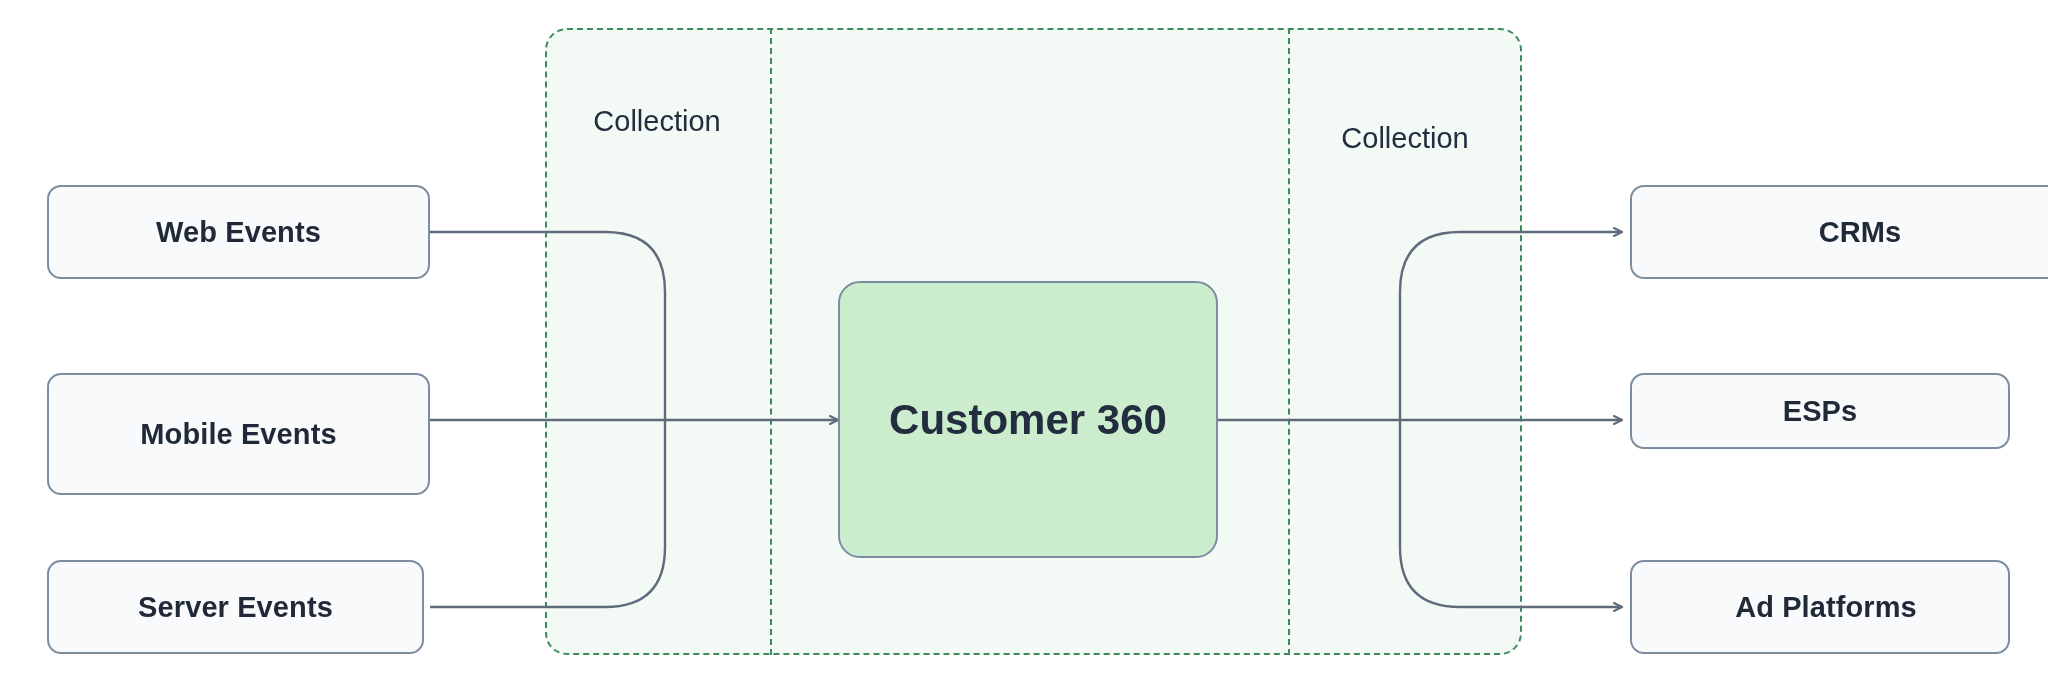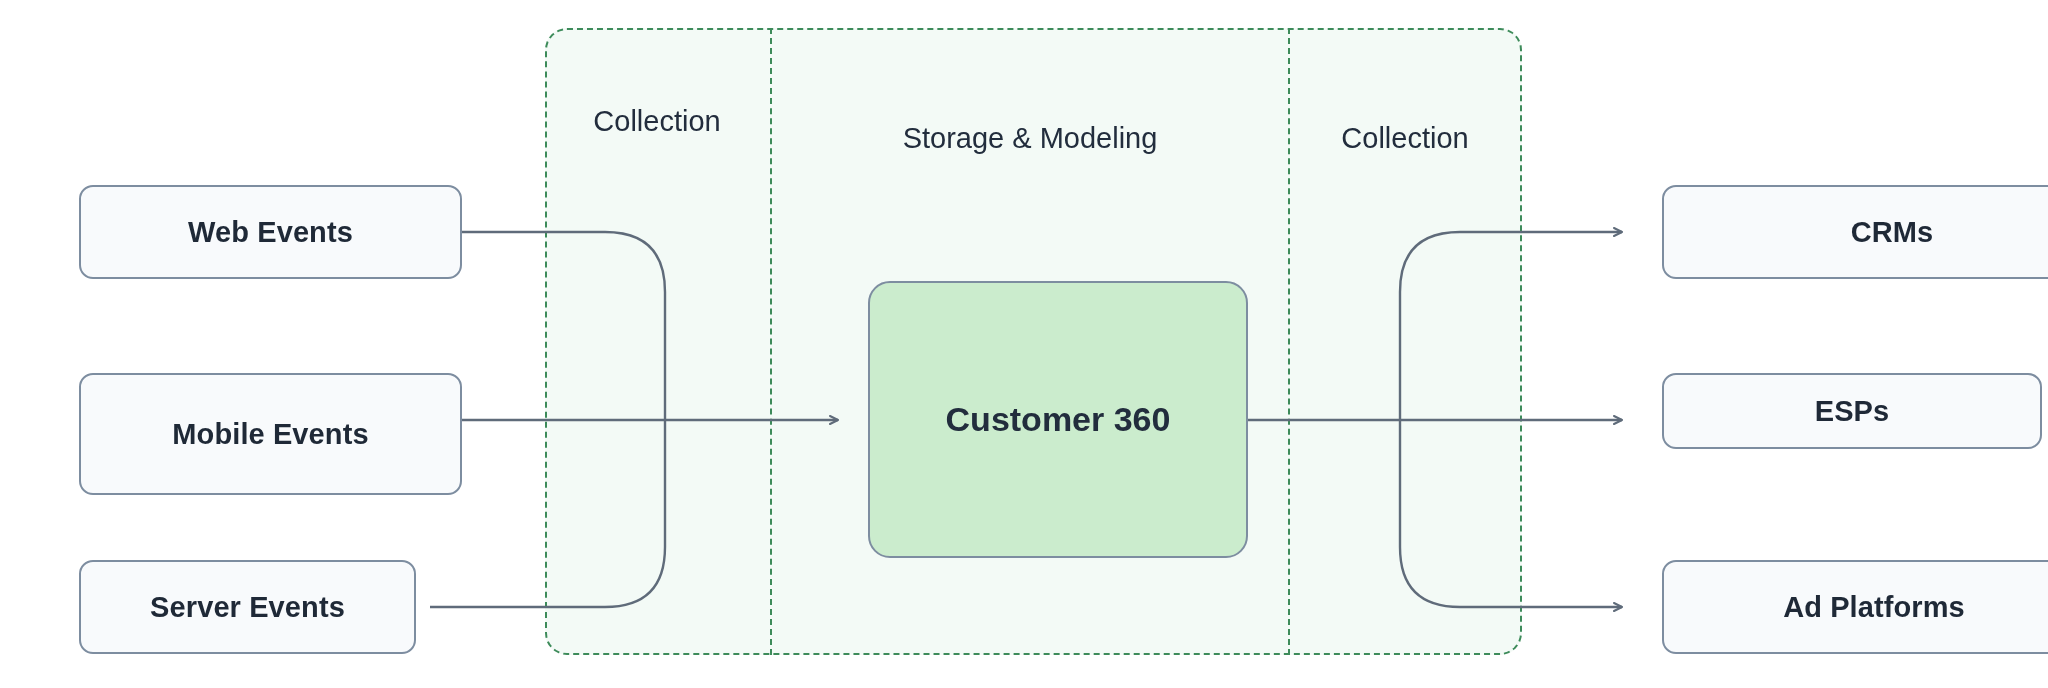--- a/index.html
+++ b/index.html
@@ -36,30 +36,28 @@
     text-align: center;
   }
   .io-node {
     background: #f8fafc;
     border: 2px solid #7d8da0;
     border-radius: 14px;
     color: #1f2937;
     font-size: 29px;
     font-weight: bold;
     letter-spacing: 0.1px;
-    margin-left: 32px;
   }
   .core-node {
     background: #cbeccd;
     border: 2px solid #7d8da0;
     border-radius: 22px;
     color: #222d3d;
-    font-size: 34px;
+    font-size: 42px;
     font-weight: bold;
-    margin-left: 30px;
   }
   .lane-group {
     position: absolute;
     box-sizing: border-box;
     border: 2.5px dashed #3d8b5a;
     background: #f3faf6;
     border-radius: 22px;
   }
   .lane-divider {
     position: absolute;
@@ -83,21 +81,20 @@
 <div id="canvas">
 
   <div class="lane-group" style="left:545px; top:28px; width:977px; height:627px;"></div>
 
   <div class="lane-divider" style="left:770px; top:28px; height:627px;"></div>
 
   <div class="lane-divider" style="left:1288px; top:28px; height:627px;"></div>
 
   <div class="lane-label" style="left:657px; top:105px;">Collection</div>
 
-  <div class="lane-label" style="left:1030px; top:122px;">Storage &amp; Modeling</div>
 
   <div class="lane-label" style="left:1405px; top:122px;">Collection</div>
 
   <svg id="edge-layer" viewBox="0 0 2048 688">
     <defs>
       <marker id="arrow" markerWidth="12" markerHeight="12" refX="9" refY="5" orient="auto" markerUnits="userSpaceOnUse">
         <path d="M 1 1 L 9 5 L 1 9" fill="none" stroke="#5f6b7a" stroke-width="2" stroke-linecap="round" stroke-linejoin="round"></path>
       </marker>
     </defs>
 
@@ -120,33 +117,33 @@
   </svg>
 
   <div class="node io-node" style="left:47px; top:185px; width:383px; height:94px;">
     <span>Web Events</span>
   </div>
 
   <div class="node io-node" style="left:47px; top:373px; width:383px; height:122px;">
     <span>Mobile Events</span>
   </div>
 
-  <div class="node io-node" style="left:47px; top:560px; width:337px; height:94px;">
+  <div class="node io-node" style="left:47px; top:560px; width:377px; height:94px;">
     <span>Server Events</span>
   </div>
 
   <div class="node core-node" style="left:838px; top:281px; width:380px; height:277px;">
     <span>Customer 360</span>
   </div>
 
   <div class="node io-node" style="left:1630px; top:185px; width:460px; height:94px;">
     <span>CRMs</span>
   </div>
 
   <div class="node io-node" style="left:1630px; top:373px; width:380px; height:76px;">
     <span>ESPs</span>
   </div>
 
-  <div class="node io-node" style="left:1630px; top:560px; width:412px; height:94px;padding-left:12px;">
+  <div class="node io-node" style="left:1630px; top:560px; width:380px; height:94px;padding-left:12px;">
     <span>Ad Platforms</span>
   </div>
 
 </div>
 
 </body></html>

